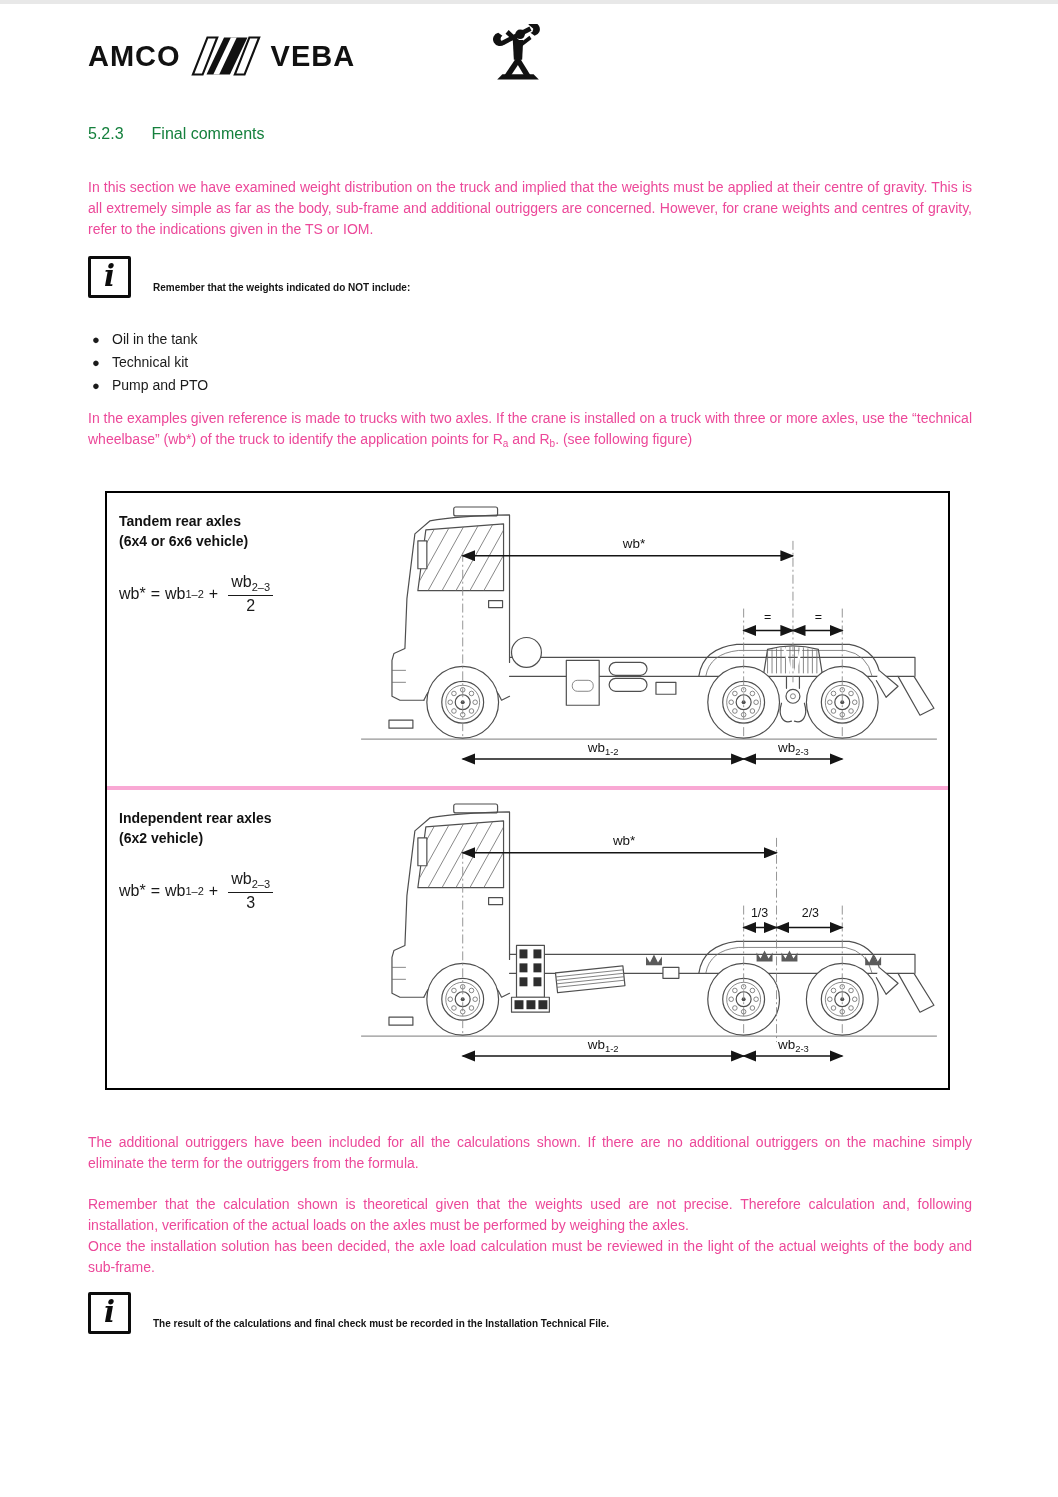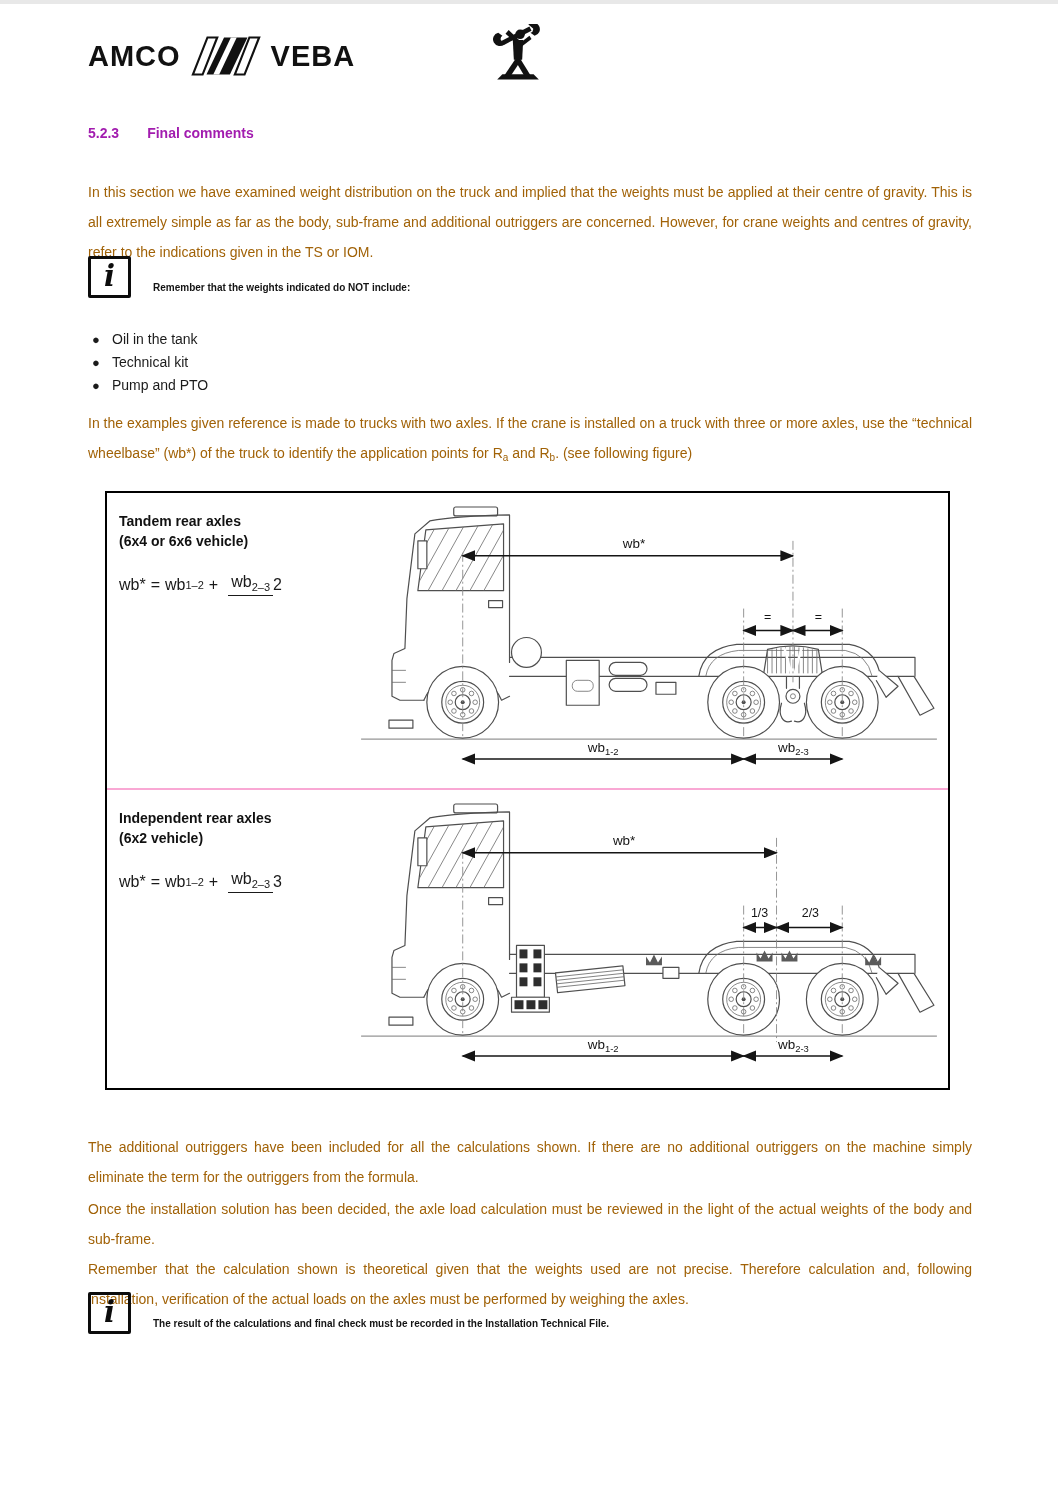--- a/index.html
+++ b/index.html
@@ -7,47 +7,47 @@
   .page {
     position:relative; width:1058px; height:1497px; background:#ffffff;
     font-family:"Liberation Sans", sans-serif; color:#161616; overflow:hidden;
     margin:4px auto;
   }
   .abs { position:absolute; }
   
   .brand { display:flex; align-items:center; gap:6px; }
   .brand-word { font-size:29px; font-weight:800; letter-spacing:1px; color:#111; }
   
-  .h1 { font-size:14px; font-weight:700; color:#a21caf; }
+  .h1 { font-size:16px; font-weight:400; color:#15803d; }
   .h1 .num { margin-right:28px; }
   
-  .para { width:884px; font-size:14px; line-height:30px; text-align:justify; color:#a16207; }
+  .para { width:884px; font-size:14px; line-height:21px; text-align:justify; color:#ec4899; }
   .subscript { font-size:10px; vertical-align:-3px; }
   
   .note { display:flex; align-items:flex-end; }
   .note-icon {
     width:43px; height:42px; border:3px solid #0c0c0c; border-radius:2px;
     display:flex; align-items:center; justify-content:center; flex:0 0 auto;
     font-family:"DejaVu Serif", serif; font-style:italic; font-weight:700;
     font-size:29px; color:#0c0c0c; padding-bottom:3px;
   }
   .note-text { font-size:10px; font-weight:700; margin-left:22px; padding-bottom:5px; color:#141414; }
   
   .bullets { list-style:none; }
   .bullets li { display:flex; font-size:14px; line-height:23px; color:#1b1b1b; }
   .bullets .dot { width:24px; padding-left:4px; font-size:13px; }
   
   .figure-box { width:845px; height:599px; border:2px solid #000; background:#fff; }
   .panel { position:relative; height:297px; }
-  .panel.first { border-bottom:2px solid #f9a8d4; }
+  .panel.first { border-bottom:4px solid #f9a8d4; }
   .panel-label { position:absolute; left:12px; top:18px; font-size:14px; font-weight:700; line-height:20px; color:#111; }
   .formula { position:absolute; left:12px; top:80px; display:flex; align-items:center; font-size:16px; color:#1a1a1a; }
   .formula .fsub { font-size:11px; vertical-align:-4px; }
   .formula .gap { margin:0 5px; }
-  .frac { display:inline-flex; flex-direction:row; align-items:center; margin-left:5px; }
+  .frac { display:inline-flex; flex-direction:column; align-items:center; margin-left:5px; }
   .frac .num { padding:0 3px 2px 3px; border-bottom:1.4px solid #1a1a1a; }
   .frac .den { padding-top:1px; }
   .truck-svg { position:absolute; left:248px; top:8px; }
   
   .t  { stroke:#4f4f4f; fill:none; stroke-width:1.2; stroke-linejoin:round; stroke-linecap:round; }
   .tw { stroke:#4f4f4f; fill:#ffffff; stroke-width:1.2; stroke-linejoin:round; }
   .fine { stroke:#6a6a6a; stroke-width:0.8; fill:none; }
   .cl { stroke:#8a8a8a; stroke-width:0.9; fill:none; stroke-dasharray:9 3 2 3; }
   .dim { stroke:#151515; stroke-width:1.4; fill:none; }
   .dimtext { font-family:"Liberation Sans",sans-serif; font-size:13.5px; fill:#151515; }
@@ -331,22 +331,22 @@
         <line x1="390" y1="259" x2="489" y2="259" class="dim" marker-start="url(#arwA)" marker-end="url(#arwA)"></line>
         <text x="249" y="252" text-anchor="middle" class="dimtext"><tspan>wb</tspan><tspan class="sub" dy="3">1-2</tspan></text>
         <text x="440" y="252" text-anchor="middle" class="dimtext"><tspan>wb</tspan><tspan class="sub" dy="3">2-3</tspan></text>
       </svg>
     </div>
   </div>
 
   <p class="abs para" style="left:88px; top:1128px;">The additional outriggers have been included for all the calculations shown. If there are no additional outriggers on the machine simply eliminate the term for the outriggers from the formula.</p>
 
   <div class="abs" style="left:88px; top:1190px;">
+    <p class="para">Remember that the calculation shown is theoretical given that the weights used are not precise. Therefore calculation and, following installation, verification of the actual loads on the axles must be performed by weighing the axles.</p>
     <p class="para">Once the installation solution has been decided, the axle load calculation must be reviewed in the light of the actual weights of the body and sub-frame.</p>
-    <p class="para">Remember that the calculation shown is theoretical given that the weights used are not precise. Therefore calculation and, following installation, verification of the actual loads on the axles must be performed by weighing the axles.</p>
   </div>
 
   <div class="abs note" style="left:88px; top:1288px;">
     <div class="note-icon">i</div>
     <div class="note-text">The result of the calculations and final check must be recorded in the Installation Technical File.</div>
   </div>
 
 
 </div>
 

